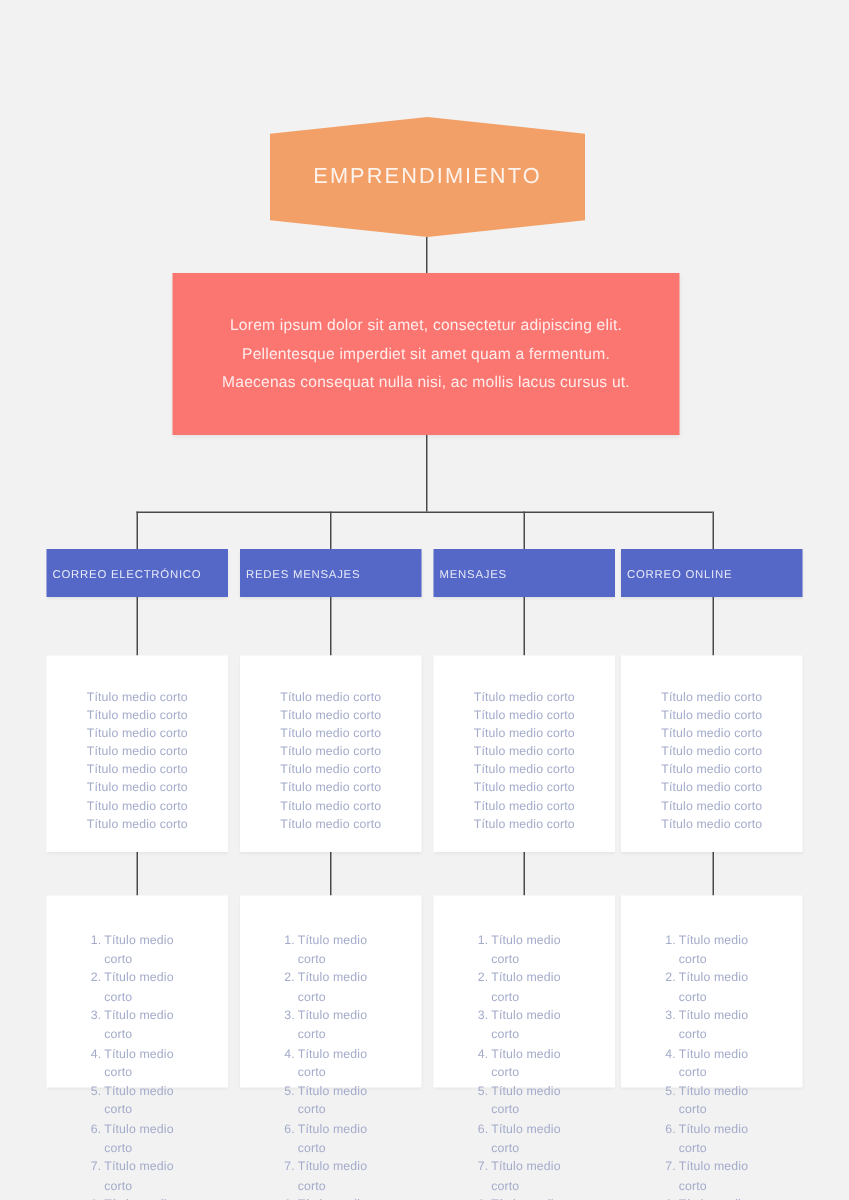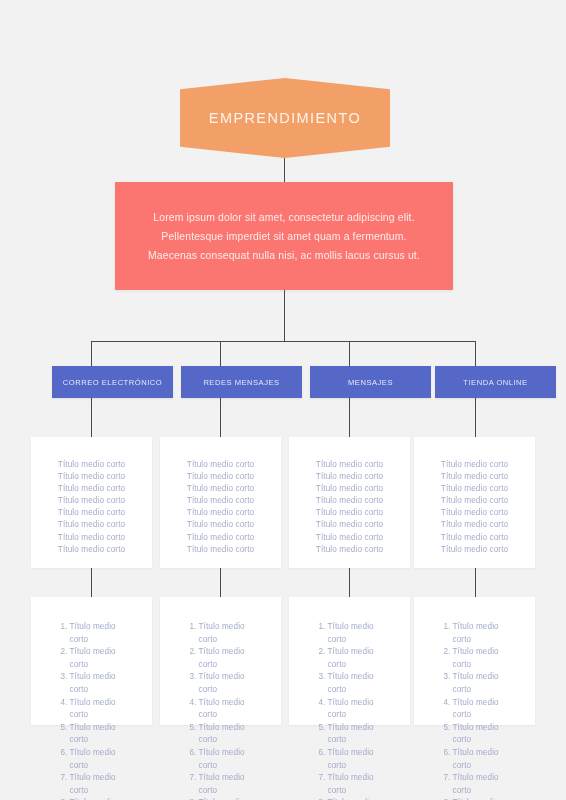--- a/index.html
+++ b/index.html
@@ -89,23 +89,21 @@
   .col-3 { left: 414px; }
 
   .cat-head {
     position: absolute;
     top: 366px;
     width: 121px;
     height: 32px;
     background: #5568c8;
     display: flex;
     align-items: center;
-    justify-content: center;
     box-shadow: 0 1px 2px rgba(0,0,0,0.08);
-    margin-left: 21px;
   }
   .cat-head .cat-label {
     color: #e6e9f7;
     font-size: 7.6px;
     letter-spacing: 0.5px;
     text-align: center;
     padding: 0 4px;
   }
 
   .list-box {
@@ -353,21 +351,21 @@
         <li>
             <span class="num">8.</span>
             <span class="txt">Título medio corto</span>
           </li>
       </ul>
     </div>
   </div>
 
   <div class="column col-3">
     <div class="cat-head">
-      <span class="cat-label">TIENDA ONLINE</span>
+      <span class="cat-label">CORREO ONLINE</span>
     </div>
     <div class="list-box">
       <ul class="plain-list">
         <li>Título medio corto</li>
         <li>Título medio corto</li>
         <li>Título medio corto</li>
         <li>Título medio corto</li>
         <li>Título medio corto</li>
         <li>Título medio corto</li>
         <li>Título medio corto</li>

